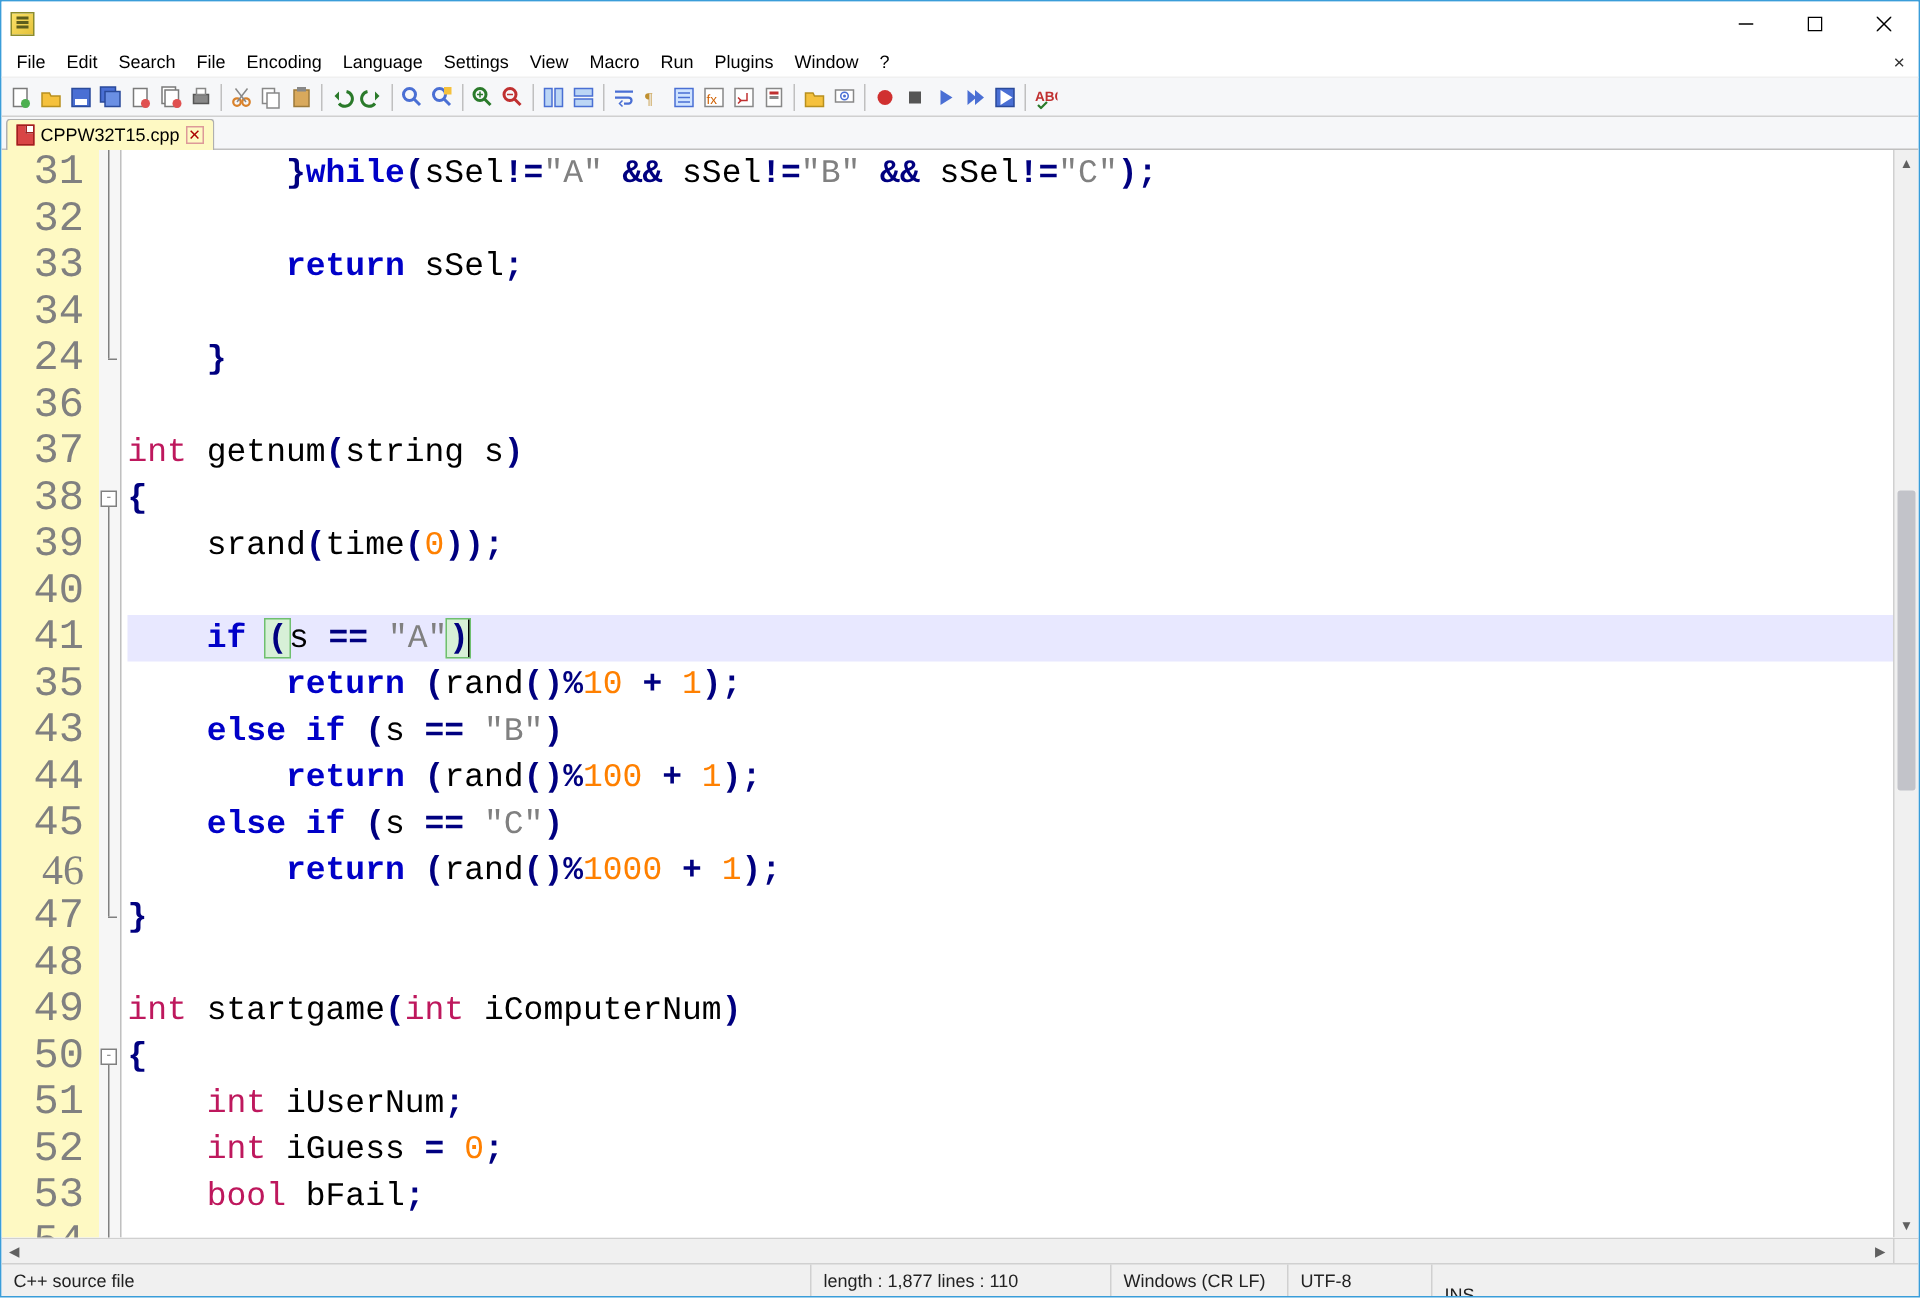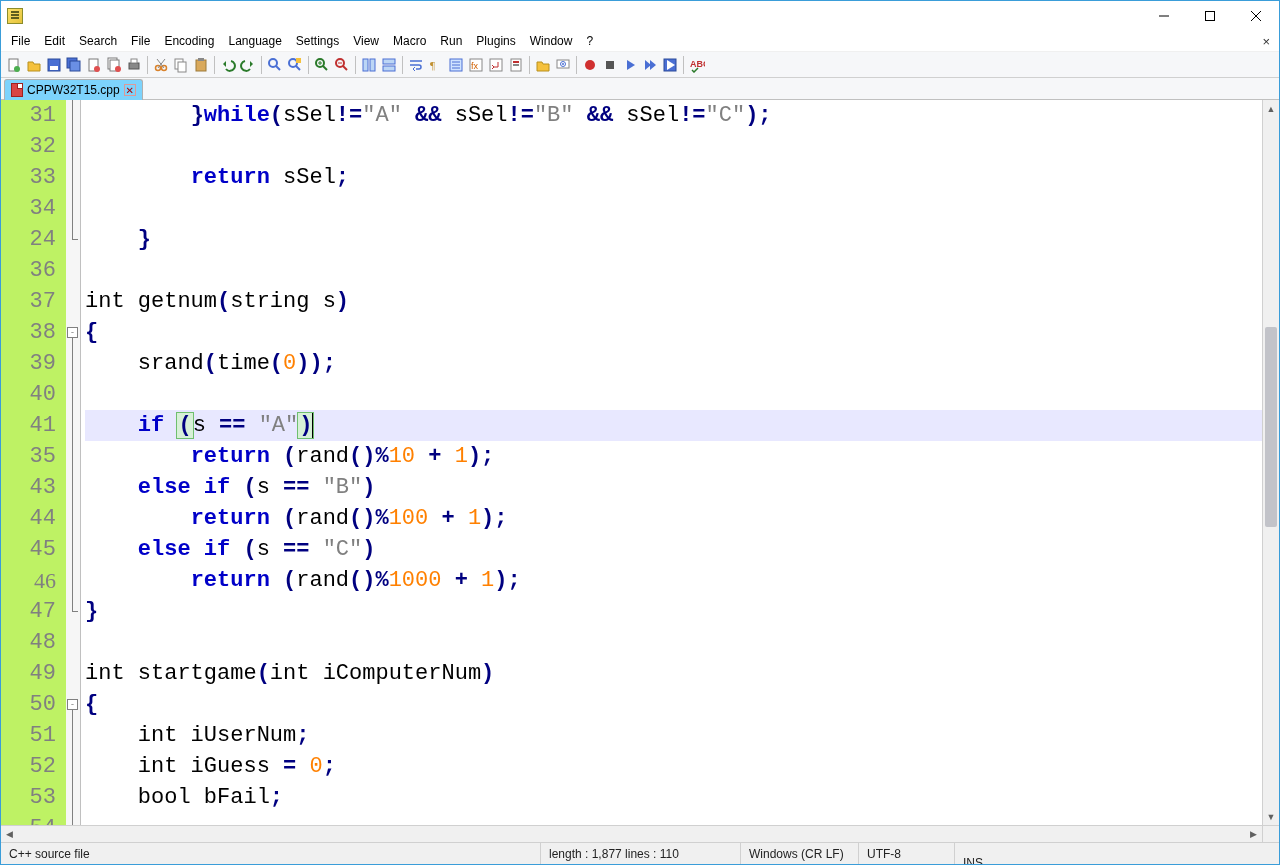--- a/index.html
+++ b/index.html
@@ -53,37 +53,37 @@
   width:18px;height:18px;display:flex;align-items:center;justify-content:center;
   font-size:11px;
 }
 .tbtn svg{width:16px;height:16px;}
 .tsep{width:1px;height:18px;background:#c0c0c0;margin:0 2px;}
 .tabbar{
   height:22px; background:#f6f7f9; border-bottom:1px solid #c0c0c0;
   display:flex; align-items:flex-end; padding-left:3px;
 }
 .tab{
-  height:21px; background:#7dd3fc; border:1px solid #b0b0b0; border-bottom:none;
+  height:21px; background:#fef9c3; border:1px solid #b0b0b0; border-bottom:none;
   border-radius:3px 3px 0 0; display:flex;align-items:center;
   padding:0 6px; gap:4px; font-size:12px;
   position:relative; top:1px;
 }
 .tab .file-icon{
   width:12px;height:14px;background:#d94545;border:1px solid #a02020;
   position:relative;
 }
 .tab .file-icon::before{content:"";position:absolute;top:0;right:0;width:4px;height:4px;background:#fff;border-left:1px solid #a02020;border-bottom:1px solid #a02020;}
 .tab .close-x{width:12px;height:12px;display:flex;align-items:center;justify-content:center;color:#a00;font-size:10px;border:1px solid #d99;}
 .editor-wrap{
   flex:1; display:flex; overflow:hidden; position:relative; background:#fff;
 }
 .gutter{
-  width:65px; background:#bef264;
-  font-family:Consolas,"Courier New",monospace; font-size:22px;
+  width:65px; background:#fef9c3;
+  font-family:Consolas,"Courier New",monospace; font-size:28px;
   color:#808080; text-align:right; padding-right:10px;
   line-height:31px;
   flex-shrink:0;
 }
 .foldcol{
   width:15px; background:#f6f6f6; border-right:1px solid #c0c0c0;
   font-family:Consolas,monospace; font-size:12px; line-height:31px;
   color:#808080;flex-shrink:0; position:relative;
 }
 .fold-mark{position:absolute;left:1px;width:11px;height:11px;border:1px solid #808080;background:#fff;display:flex;align-items:center;justify-content:center;font-size:9px;color:#808080;font-family:monospace;line-height:1;}
@@ -110,21 +110,21 @@
 }
 .hscroll .arrow{width:17px;display:flex;align-items:center;justify-content:center;color:#606060;font-size:9px;}
 .hscroll .track{flex:1;}
 .statusbar{
   height:22px;background:#f0f0f0;border-top:1px solid #d0d0d0;
   display:flex;align-items:center;font-size:12px;color:#222;
 }
 .statusbar .cell{padding:0 8px;border-right:1px solid #d0d0d0;height:100%;display:flex;align-items:center;}
 
 .kw{color:#0000c8;font-weight:bold;}
-.typ{color:#000000;}
+.typ{color:#be185d;}
 .str{color:#808080;}
 .num{color:#ff8000;}
 .op{color:#000080;font-weight:bold;}
 .mark{background:#d7f0d7;border:1px solid #6fbf6f;padding:0 1px;margin:0 -1px;}
 .caret{border-right:1px solid #000;margin-left:-1px;}
 </style>
 </head>
 <body>
 
 <div class="titlebar">

